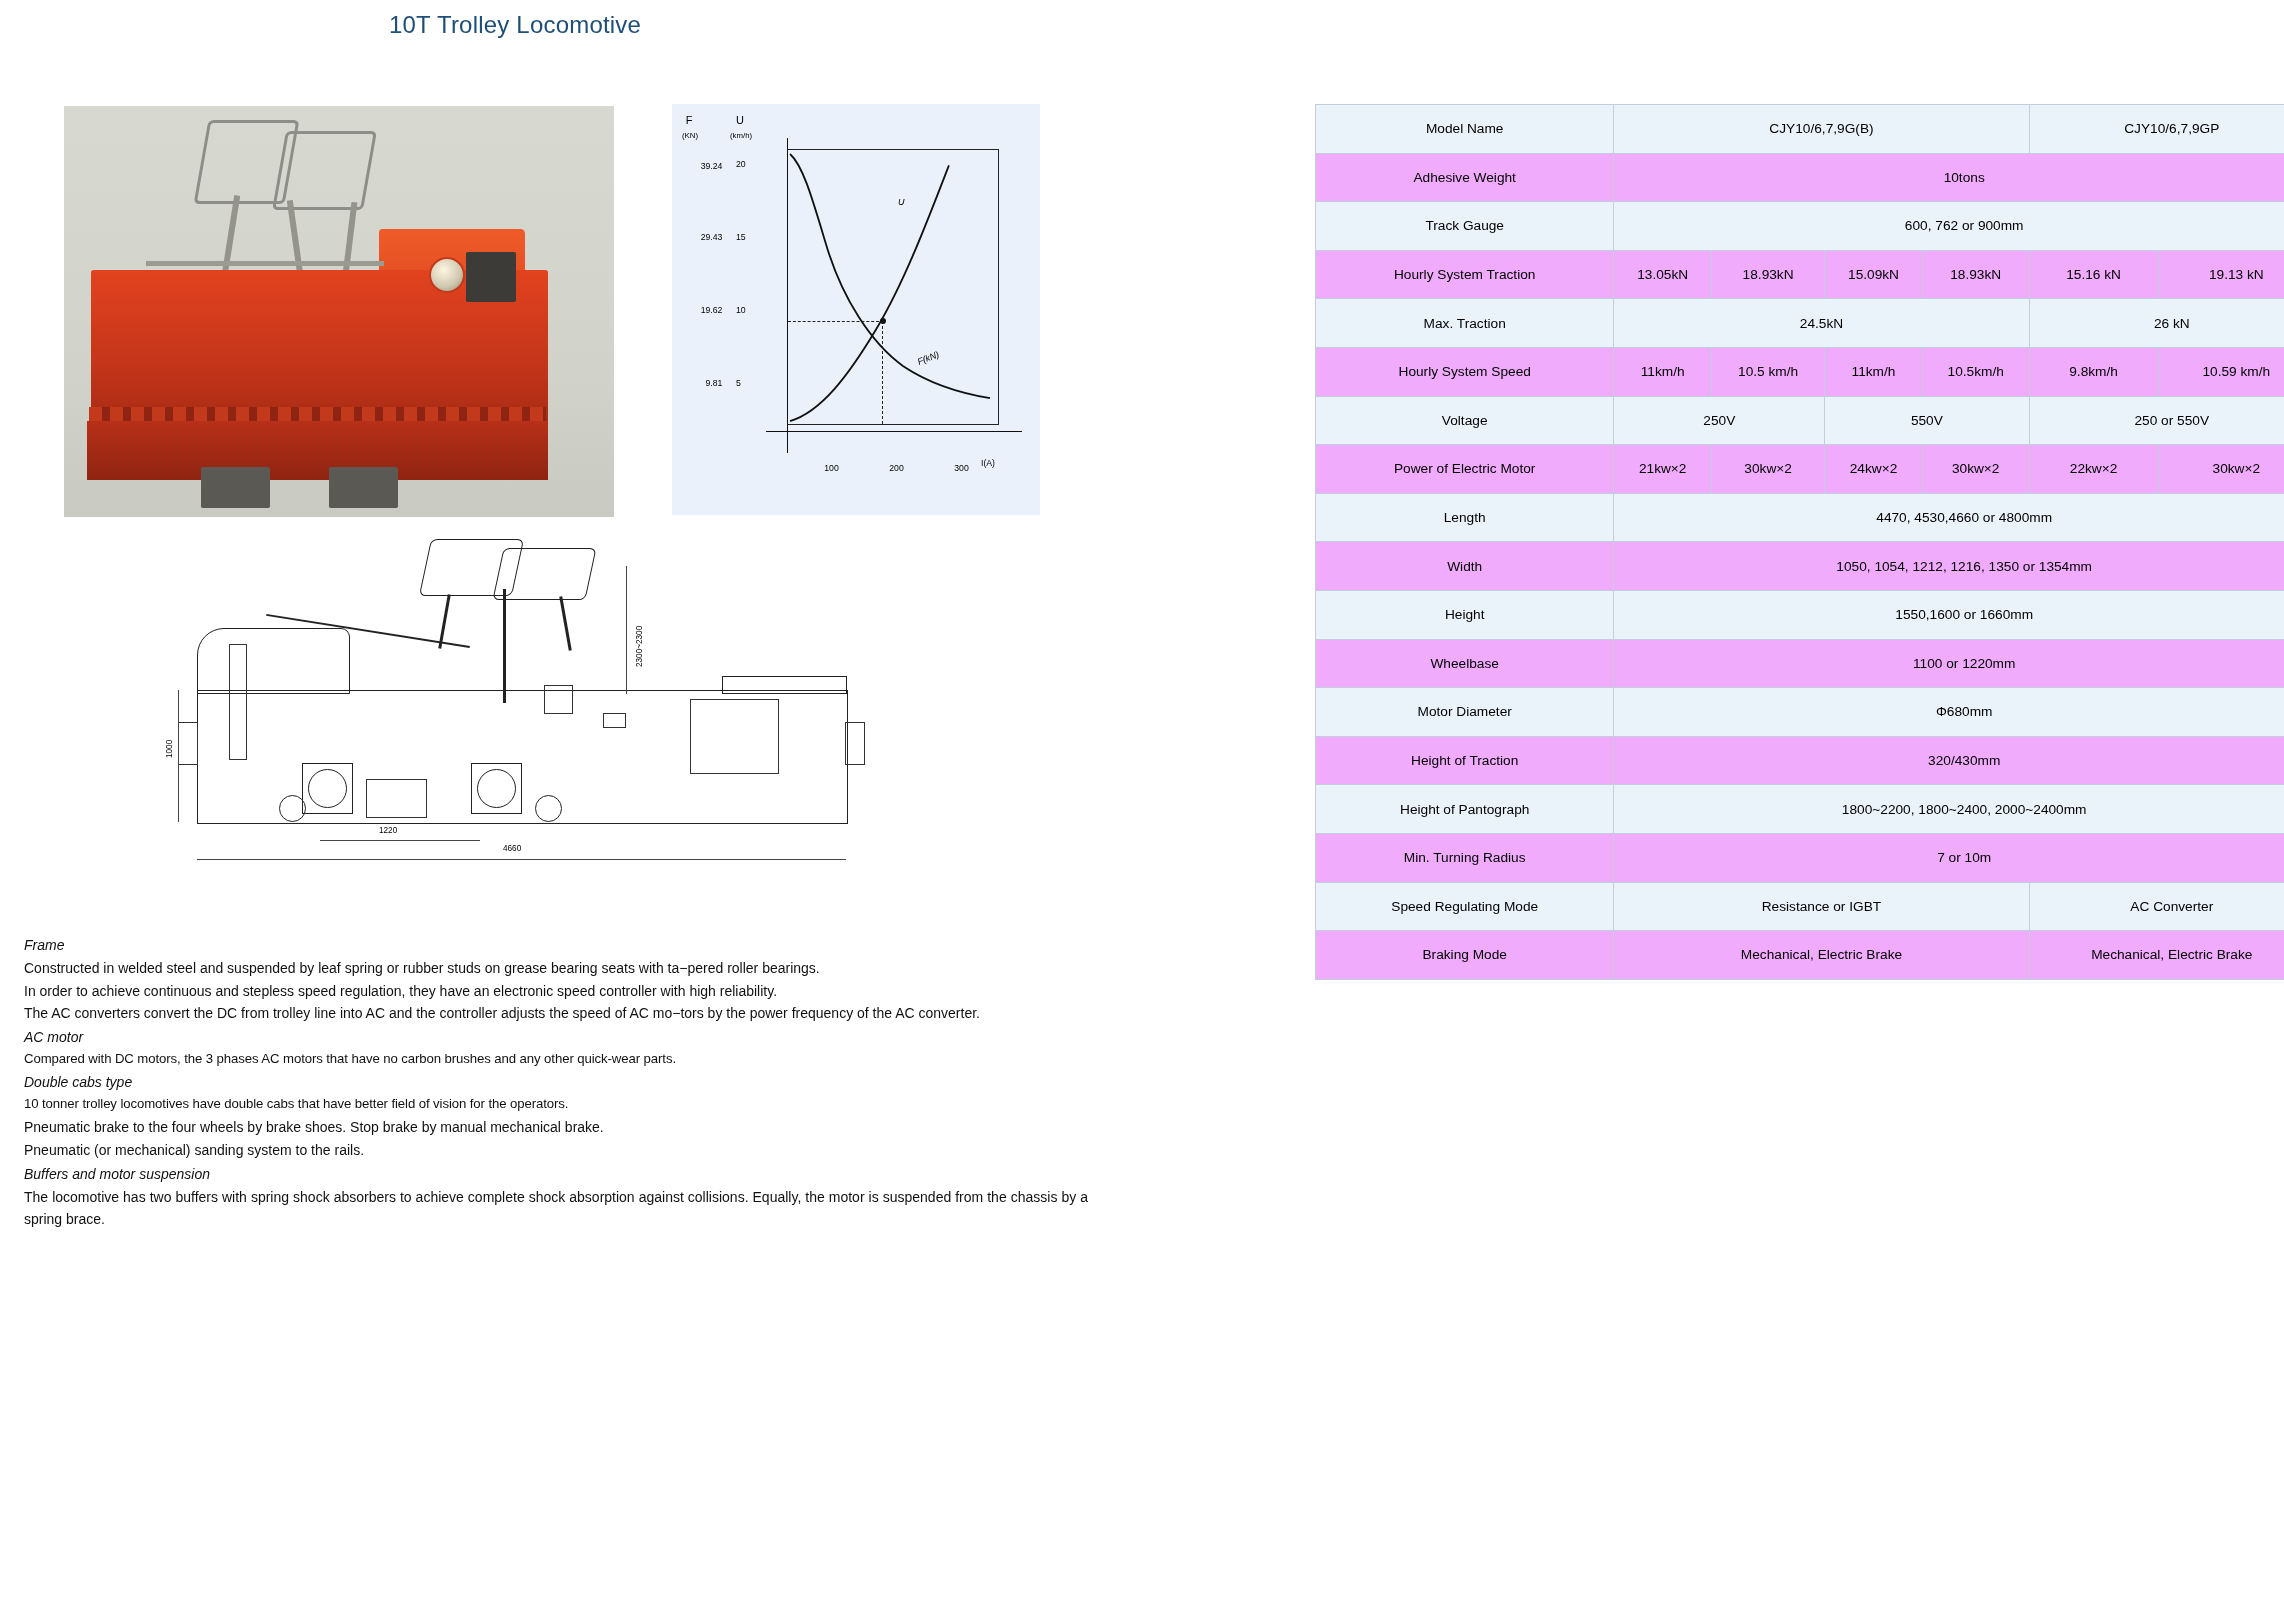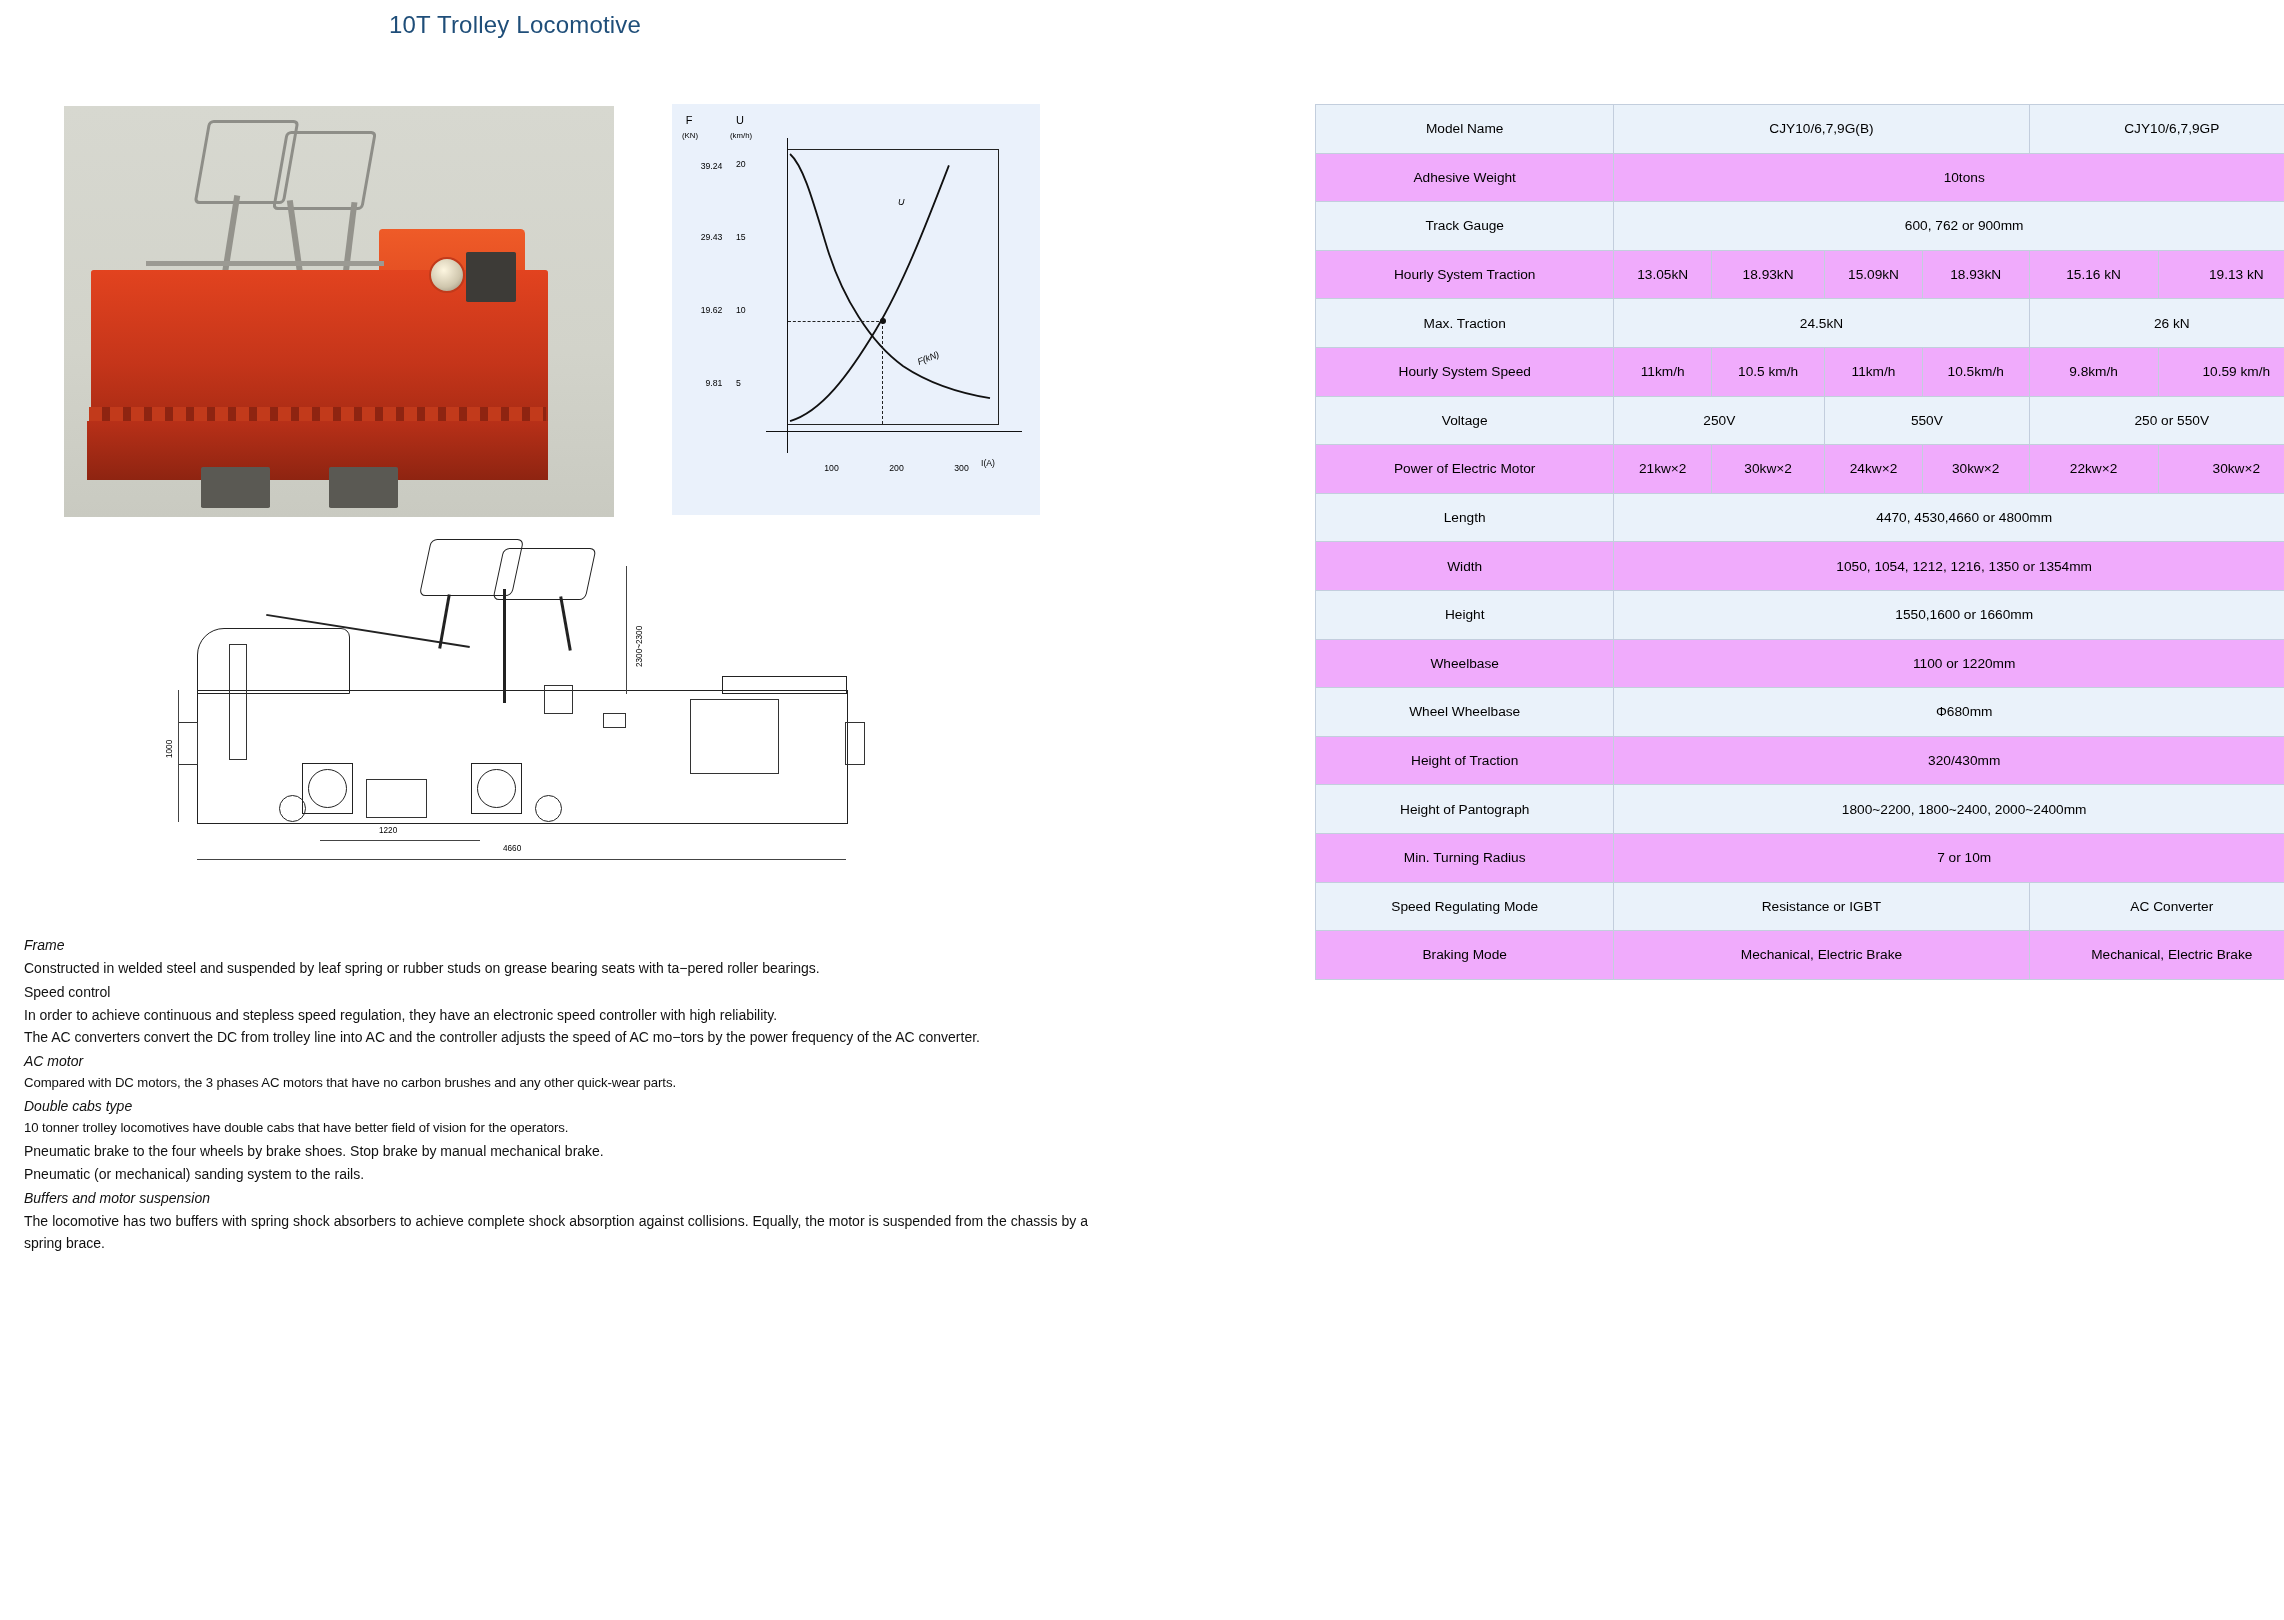--- a/index.html
+++ b/index.html
@@ -431,21 +431,20 @@
     <div class="dim-text vert" style="left:13.7px; top:219px;">1000</div>
     <div class="dim-text vert" style="left:484px; top:128px;">2300~2300</div>
     <div class="dimline v" style="left:27px; top:151px; width:0.9px; height:132px;"></div>
     <div class="dimline v" style="left:475px; top:27px; width:0.9px; height:128px;"></div>
   </div>
 
   <div id="description">
     <p class="h">Frame</p>
     <p>Constructed in welded steel and suspended by leaf spring or rubber studs on grease bearing seats with ta−pered roller bearings.</p>
 
-    <p class="h plain">Speed control</p>
     <p>In order to achieve continuous and stepless speed regulation, they have an electronic speed controller with high reliability.<br>The AC converters convert the DC from trolley line into AC and the controller adjusts the speed of AC mo−tors by the power frequency of the AC converter.</p>
 
     <p class="h">AC motor</p>
     <p class="small">Compared with DC motors, the 3 phases AC motors that have no carbon brushes and any other quick-wear parts.</p>
 
     <p class="h">Double cabs type</p>
     <p class="small">10 tonner trolley locomotives have double cabs that have better field of vision for the operators.</p>
 
     <p>Pneumatic brake to the four wheels by brake shoes. Stop brake by manual mechanical brake.</p>
 
@@ -518,21 +517,21 @@
         </tr>
         <tr class="alt">
           <td class="label">Height</td>
           <td colspan="6">1550,1600 or 1660mm</td>
         </tr>
         <tr class="plain">
           <td class="label">Wheelbase</td>
           <td colspan="6">1100 or 1220mm</td>
         </tr>
         <tr class="alt">
-          <td class="label">Wheel Wheelbase</td>
+          <td class="label">Motor Diameter</td>
           <td colspan="6">Φ680mm</td>
         </tr>
         <tr class="plain">
           <td class="label">Height of Traction</td>
           <td colspan="6">320/430mm</td>
         </tr>
         <tr class="alt">
           <td class="label">Height of Pantograph</td>
           <td colspan="6">1800~2200, 1800~2400, 2000~2400mm</td>
         </tr>

